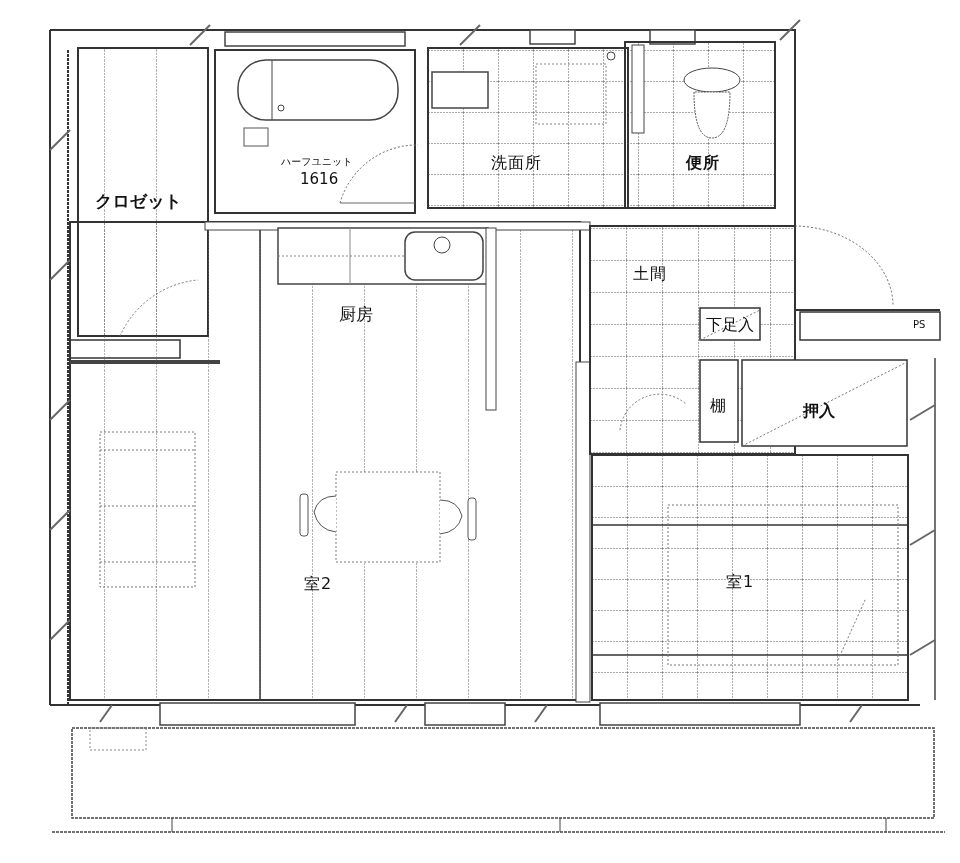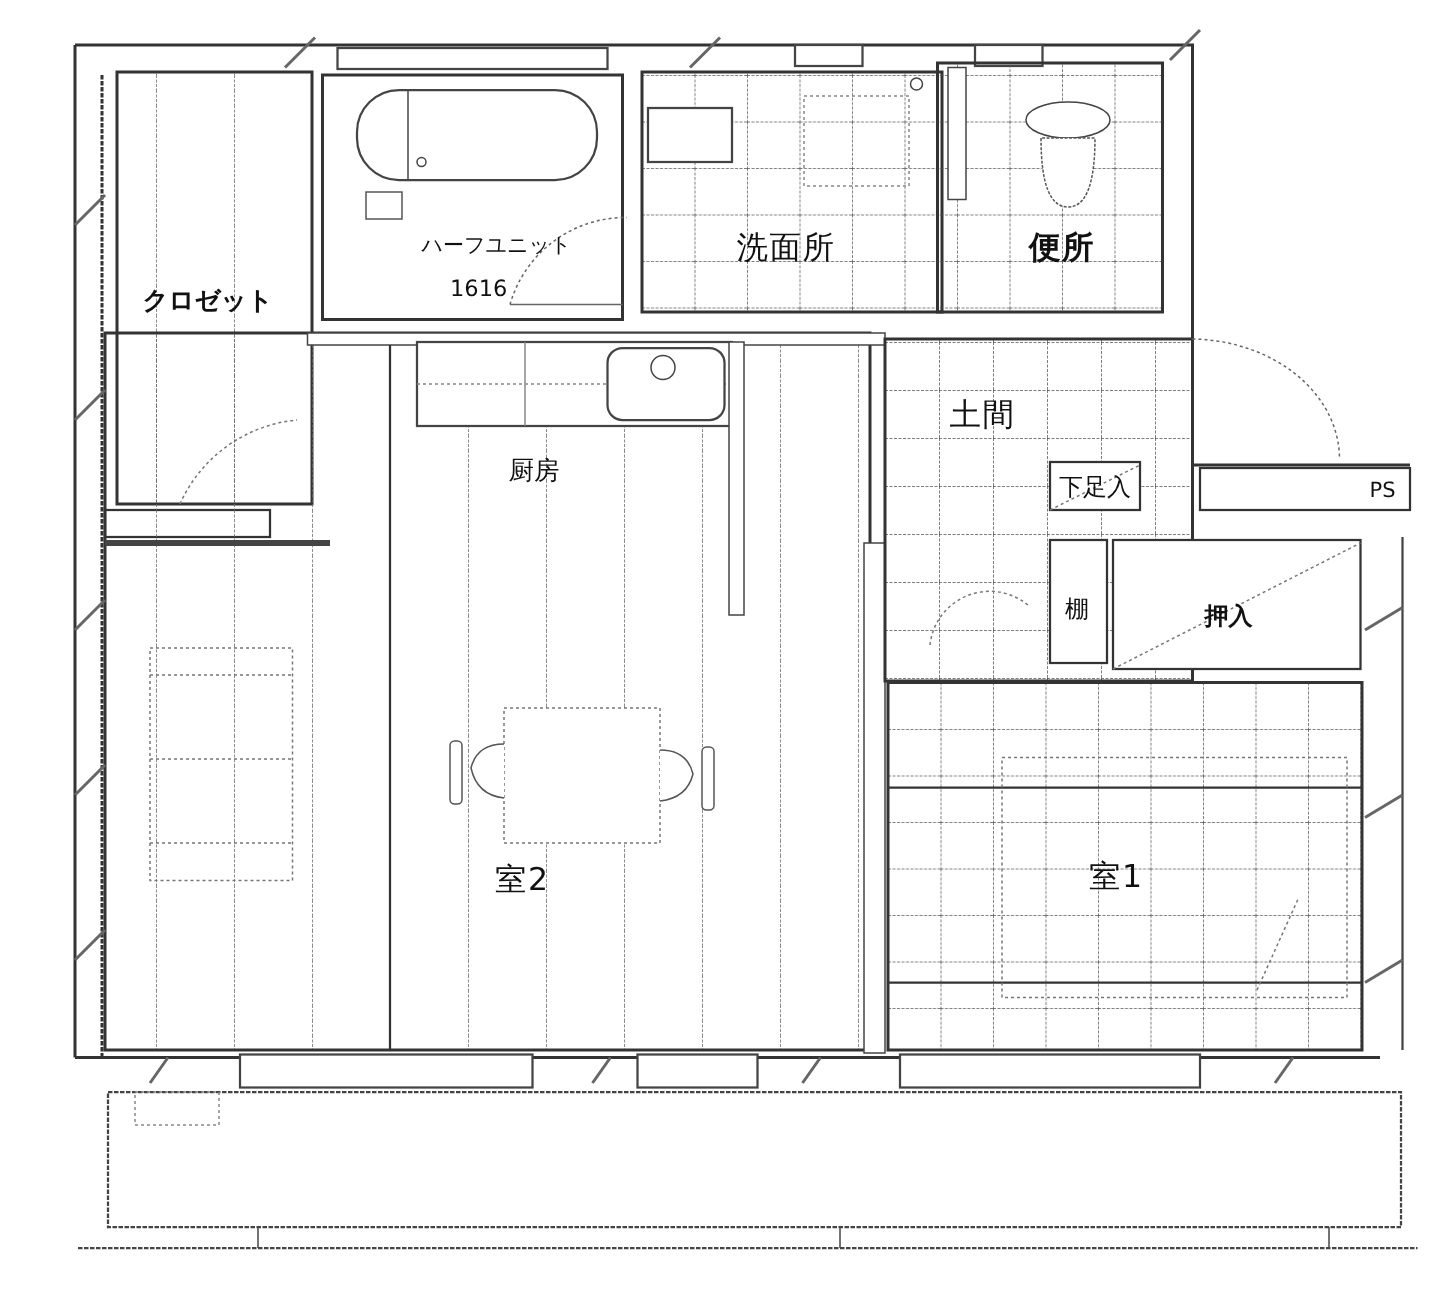--- a/index.html
+++ b/index.html
@@ -1,24 +1,24 @@
 <!DOCTYPE html>
 <html><head>
   <meta charset="utf-8">
   <style>
     html, body { margin: 0; padding: 0; background: #ffffff; }
     body { width: 960px; height: 863px; position: relative; overflow: hidden;
            font-family: "DejaVu Sans", sans-serif; }
     #plan { position: absolute; left: 0; top: 0; width: 960px; height: 863px; }
     .lbl { position: absolute; color: #111; white-space: nowrap; line-height: 1; }
-    .lbl-lg { font-size: 21px; letter-spacing: 1px; }
+    .lbl-lg { font-size: 16px; letter-spacing: 1px; }
     .lbl-md { font-size: 17px; }
     .lbl-sm { font-size: 16px; }
-    .lbl-xs { font-size: 14px; }
-    .unit-num { font-size: 15px; font-family: "DejaVu Sans", sans-serif; margin-top: 13px; }
+    .lbl-xs { font-size: 10px; }
+    .unit-num { font-size: 15px; font-family: "DejaVu Sans", sans-serif; }
   </style>
 </head>
 <body>
 
 <svg id="plan" viewBox="0 0 960 863" xmlns="http://www.w3.org/2000/svg">
   <defs>
     <pattern id="vstripes" width="52" height="10" patternUnits="userSpaceOnUse">
       <line x1="0" y1="0" x2="0" y2="10" stroke="#666" stroke-width="1" stroke-dasharray="2,1"></line>
     </pattern>
     <pattern id="vstripes-closet" width="52" height="10" patternUnits="userSpaceOnUse">
@@ -170,14 +170,14 @@
 <div class="lbl lbl-xs" style="left:281px; top:157px;">ハーフユニット</div>
 <div class="lbl unit-num" style="left:300px; top:172px;">1616</div>
 <div class="lbl lbl-lg" style="left:491px; top:155px;">洗面所</div>
 <div class="lbl lbl-lg" style="left:686px; top:155px;font-weight:bold;">便所</div>
 <div class="lbl lbl-lg" style="left:633px; top:266px;">土間</div>
 <div class="lbl lbl-sm" style="left:706px; top:317px;">下足入</div>
 <div class="lbl lbl-xs" style="left:913px; top:320px;">PS</div>
 <div class="lbl lbl-md" style="left:339px; top:306px;">厨房</div>
 <div class="lbl lbl-sm" style="left:710px; top:398px;">棚</div>
 <div class="lbl lbl-sm" style="left:803px; top:403px;font-weight:bold;">押入</div>
-<div class="lbl lbl-lg" style="left:330px; top:576px;">室2</div>
+<div class="lbl lbl-lg" style="left:304px; top:576px;">室2</div>
 <div class="lbl lbl-lg" style="left:726px; top:574px;">室1</div>
 
 </body></html>

